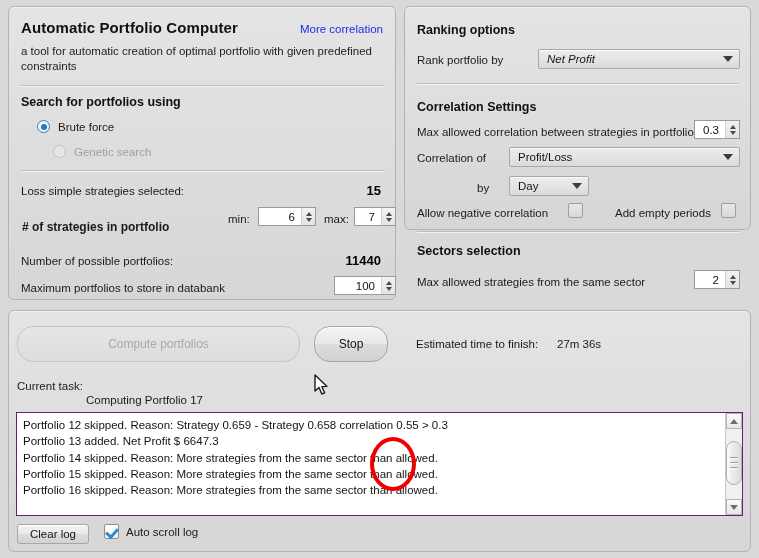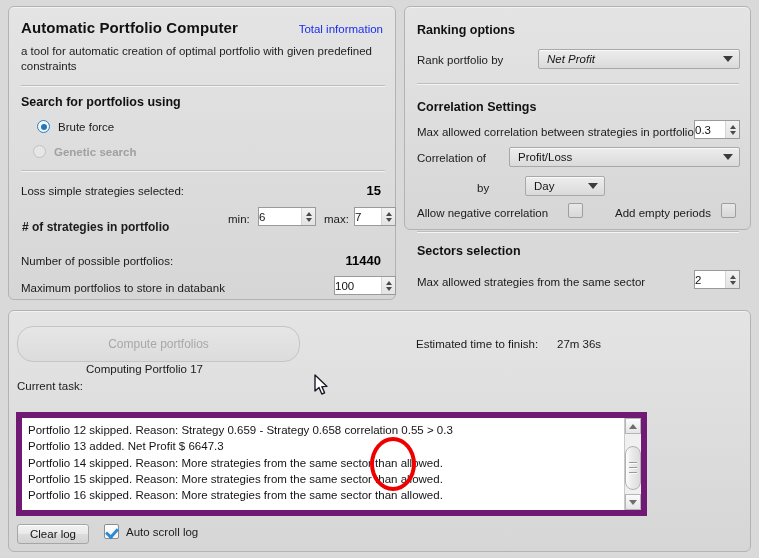--- a/index.html
+++ b/index.html
@@ -104,20 +104,21 @@
     position: absolute;
     height: 19px;
     background: #ffffff;
     border: 1px solid #9a9a9a;
     box-sizing: border-box;
     display: flex;
     align-items: center;
   }
   .spin .sv {
     flex: 1;
+    text-align: right;
     padding-right: 6px;
     font-size: 11.5px;
     color: #111;
   }
   .spin .arrows {
     width: 13px;
     height: 100%;
     border-left: 1px solid #d4d4d4;
     background: linear-gradient(to bottom,#f2f2f2,#e3e3e3);
     display: flex; flex-direction: column;
@@ -172,23 +173,23 @@
     border-color: #c5c5c5;
     box-shadow: none;
     cursor: default;
   }
   .btn.small { font-size: 11.5px; border-radius: 3px; }
 
   
   #log-box {
     position: absolute;
     left: 16px; top: 412px;
-    width: 631px; height: 104px;
+    width: 727px; height: 104px;
     background: #ffffff;
-    border: 6px solid #701a75;
+    border: 1px solid #701a75;
     box-sizing: border-box;
     overflow: hidden;
   }
   #log-lines {
     position: absolute;
     left: 6px; top: 4px;
     width: 690px;
     font-size: 11.5px;
     color: #141414;
     line-height: 16.3px;
@@ -239,33 +240,33 @@
   }
 
   
   #cursor { position: absolute; left: 314px; top: 374px; }
 </style>
 </head>
 <body>
 
 <div class="panel" id="panel-left">
   <div style="position:absolute;left:12px;top:12px;" class="big-title">Automatic Portfolio Computer</div>
-  <div class="link" style="position:absolute;right:12px;top:16px;">Total information</div>
+  <div class="link" style="position:absolute;right:12px;top:16px;">More correlation</div>
 
   <div class="desc" style="position:absolute;left:12px;top:37px;width:360px;">a tool for automatic creation of optimal portfolio with given predefined constraints</div>
 
   <div class="sep" style="left:12px;top:78px;width:364px;"></div>
 
   <div class="sec-title" style="position:absolute;left:12px;top:88px;">Search for portfolios using</div>
 
   <div class="radio-row" style="left:28px;top:113px;">
     <span class="radio on"></span>
     <span class="lbl">Brute force</span>
   </div>
-  <div class="radio-row" style="left:24px;top:138px;font-weight:bold;">
+  <div class="radio-row" style="left:44px;top:138px;">
     <span class="radio off-disabled"></span>
     <span class="lbl muted">Genetic search</span>
   </div>
 
   <div class="sep" style="left:12px;top:163px;width:364px;"></div>
 
   <div class="lbl" style="position:absolute;left:12px;top:178px;">Loss simple strategies selected:</div>
   <div class="val-bold" style="position:absolute;right:14px;top:176px;">15</div>
 
   <div class="lbl bold" style="position:absolute;left:13px;top:204px;margin-top:9px;"># of strategies in portfolio</div>
@@ -321,21 +322,21 @@
     </span>
   </div>
 
   <div class="lbl" style="position:absolute;left:12px;top:145px;">Correlation of</div>
   <div class="ddl" style="left:104px;top:140px;width:231px;">
     <span class="dtext">Profit/Loss</span>
     <span class="darrow"></span>
   </div>
 
   <div class="lbl" style="position:absolute;left:72px;top:175px;">by</div>
-  <div class="ddl" style="left:104px;top:169px;width:80px;margin-left:16px;">
+  <div class="ddl" style="left:104px;top:169px;width:80px;">
     <span class="dtext">Day</span>
     <span class="darrow"></span>
   </div>
 
   <div class="lbl" style="position:absolute;left:12px;top:200px;">Allow negative correlation</div>
   <div style="position:absolute;left:163px;top:196px;">
     <span class="chk"></span>
   </div>
 
   <div class="lbl" style="position:absolute;left:210px;top:200px;">Add empty periods</div>
@@ -353,26 +354,27 @@
     <span class="arrows">
       <span class="tri-up"></span>
       <span class="tri-dn"></span>
     </span>
   </div>
 </div>
 
 <div class="panel" id="panel-bottom">
   <div class="btn disabled" style="left:8px;top:15px;width:283px;height:36px;">Compute portfolios</div>
 
+  <div class="btn" style="left:305px;top:15px;width:74px;height:36px;">Stop</div>
 
   <div class="lbl" style="position:absolute;left:407px;top:27px;">Estimated time to finish:</div>
   <div class="lbl" style="position:absolute;left:548px;top:27px;">27m 36s</div>
 
   <div class="lbl" style="position:absolute;left:8px;top:69px;">Current task:</div>
-  <div class="lbl" style="position:absolute;left:77px;top:52px;text-align:right;">Computing Portfolio 17</div>
+  <div class="lbl" style="position:absolute;left:77px;top:83px;text-align:right;">Computing Portfolio 17</div>
 
   <div class="btn small" style="left:8px;top:213px;width:72px;height:20px;">Clear log</div>
 
   <div style="position:absolute;left:95px;top:213px;display:flex;align-items:center;gap:7px;">
     <span class="chk checked"></span>
     <span class="lbl">Auto scroll log</span>
   </div>
 </div>
 
 <div id="log-box">

